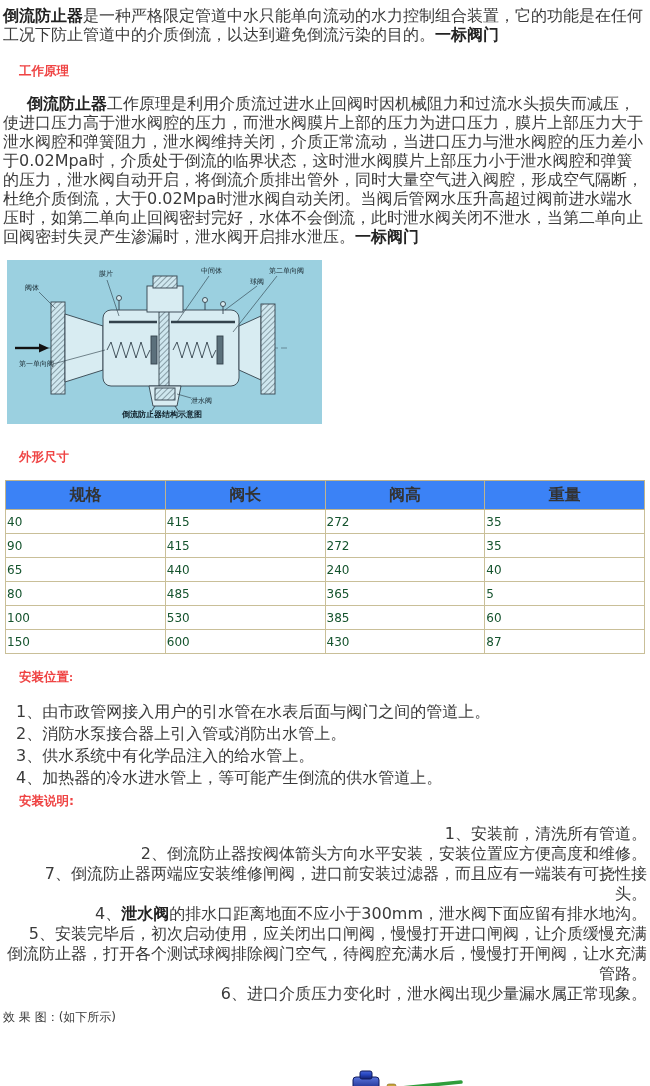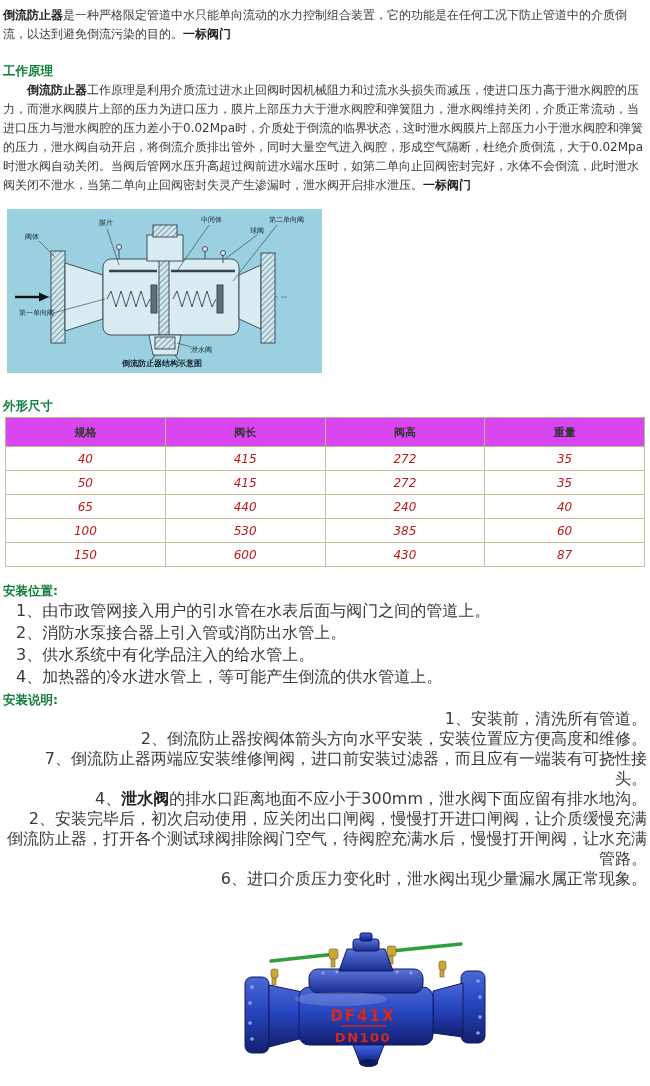--- a/index.html
+++ b/index.html
@@ -1,28 +1,28 @@
 <!DOCTYPE html>
 <html><head>
 <meta charset="utf-8">
 <style>
   html,body{margin:0;padding:0;background:#fff;}
   body{width:650px;font-family:"DejaVu Sans","Liberation Sans",sans-serif;color:#333;}
   .page{width:650px;height:1086px;overflow:hidden;box-sizing:border-box;padding:6px 3px 0 3px;}
-  .para{margin:0;font-size:12px;line-height:19px;color:#3a3a3a;}
+  .para{margin:0;font-size:16px;line-height:19px;color:#3a3a3a;}
   .para b{color:#222;}
   .indent{text-indent:24px;margin-top:3px;}
-  .heading{margin:0;font-size:12.5px;line-height:15px;font-weight:bold;color:#15803d;}
+  .heading{margin:16px;font-size:12.5px;line-height:15px;font-weight:bold;color:#ef4444;}
   .wp-h{margin-top:19px;}
   .figure{display:block;margin:14px 0 0 4px;}
   .dim-h{margin-top:25px;}
   table.dims{border-collapse:collapse;table-layout:fixed;width:640px;margin:4px 0 0 2px;border:1px solid #b3a87e;}
-  table.dims th{background:#d946ef;border:1px solid #c0b48c;height:26px;font-size:11px;font-weight:bold;color:#333;text-align:center;}
-  table.dims td{border:1px solid #c9bf98;height:21px;font-size:12px;color:#b91c1c;text-align:center;font-style:italic;}
-  .loc-h{margin-top:16px;}
+  table.dims th{background:#3b82f6;border:1px solid #c0b48c;height:26px;font-size:16px;font-weight:bold;color:#333;text-align:center;}
+  table.dims td{border:1px solid #c9bf98;height:21px;font-size:12px;color:#14532d;}
+  .loc-h{margin-top:16px;font-family:Liberation Serif, serif;}
   .list{margin:2px 0 0 0;}
   .list p{margin:0;font-size:16px;line-height:22px;text-indent:13px;color:#3a3a3a;}
   .list.tight p{line-height:20px;text-align:right;}
   .list p b{color:#222;}
   .effect-label{margin-top:4px;font-size:12px;line-height:19px;color:#3a3a3a;}
   .valve{display:block;margin:36px 0 0 238px;}
 </style>
 </head>
 <body>
 
@@ -104,30 +104,36 @@
       </tr>
     </thead>
     <tbody>
       <tr>
         <td>40</td>
         <td>415</td>
         <td>272</td>
         <td>35</td>
       </tr>
       <tr>
-        <td>50</td>
+        <td>90</td>
         <td>415</td>
         <td>272</td>
         <td>35</td>
       </tr>
       <tr>
         <td>65</td>
         <td>440</td>
         <td>240</td>
         <td>40</td>
+      </tr>
+      <tr>
+        <td>80</td>
+        <td>485</td>
+        <td>365</td>
+        <td>5</td>
       </tr>
       <tr>
         <td>100</td>
         <td>530</td>
         <td>385</td>
         <td>60</td>
       </tr>
       <tr>
         <td>150</td>
         <td>600</td>
@@ -144,24 +150,25 @@
     <p>3、供水系统中有化学品注入的给水管上。</p>
     <p>4、加热器的冷水进水管上，等可能产生倒流的供水管道上。</p>
   </div>
 
   <h3 class="heading" style="margin-top:4px">安装说明:</h3>
   <div class="list tight">
     <p><span>1、安装前，清洗所有管道。</span><b></b><span></span></p>
     <p><span>2、倒流防止器按阀体箭头方向水平安装，安装位置应方便高度和维修。</span><b></b><span></span></p>
     <p><span>7、倒流防止器两端应安装维修闸阀，进口前安装过滤器，而且应有一端装有可挠性接头。</span><b></b><span></span></p>
     <p><span>4、</span><b>泄水阀</b><span>的排水口距离地面不应小于300mm，泄水阀下面应留有排水地沟。</span></p>
-    <p><span>2、安装完毕后，初次启动使用，应关闭出口闸阀，慢慢打开进口闸阀，让介质缓慢充满倒流防止器，打开各个测试球阀排除阀门空气，待阀腔充满水后，慢慢打开闸阀，让水充满管路。</span><b></b><span></span></p>
+    <p><span>5、安装完毕后，初次启动使用，应关闭出口闸阀，慢慢打开进口闸阀，让介质缓慢充满倒流防止器，打开各个测试球阀排除阀门空气，待阀腔充满水后，慢慢打开闸阀，让水充满管路。</span><b></b><span></span></p>
     <p><span>6、进口介质压力变化时，泄水阀出现少量漏水属正常现象。</span><b></b><span></span></p>
   </div>
 
+  <p class="effect-label">效 果 图：(如下所示)</p>
 
   <svg class="valve" width="250" height="148" viewBox="0 0 250 148">
     <defs>
       <linearGradient id="gb" x1="0" y1="0" x2="0" y2="1">
         <stop offset="0" stop-color="#4a66d6"></stop>
         <stop offset="0.45" stop-color="#2646c0"></stop>
         <stop offset="1" stop-color="#131f6e"></stop>
       </linearGradient>
       <linearGradient id="gd" x1="0" y1="0" x2="0" y2="1">
         <stop offset="0" stop-color="#5b76de"></stop>

